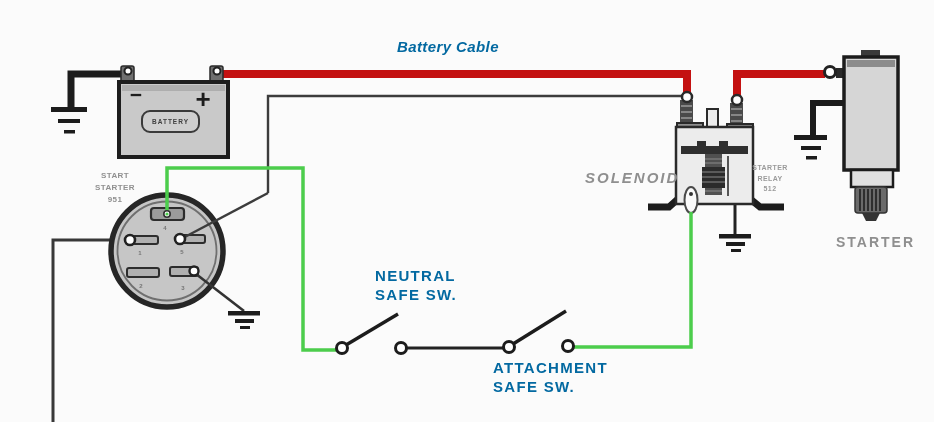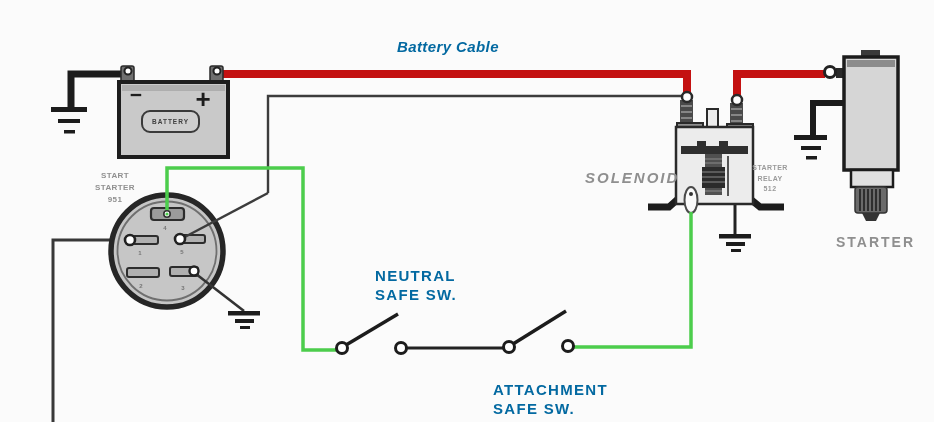--- a/index.html
+++ b/index.html
@@ -163,20 +163,20 @@
     <div>512</div>
   </div>
 
   <div class="lbl lbl-muted lbl-starter" style="left:836px;top:233px;">STARTER</div>
 
   <div class="lbl lbl-big" style="left:347px;top:266px;margin-left:28px;">
     <div>NEUTRAL</div>
     <div>SAFE SW.</div>
   </div>
 
-  <div class="lbl lbl-big" style="left:493px;top:358px;margin-top:22px;">
+  <div class="lbl lbl-big" style="left:493px;top:358px;">
     <div>ATTACHMENT</div>
     <div>SAFE SW.</div>
   </div>
 
   <div class="lbl lbl-batt" style="left:142px;top:111px;width:57px;">BATTERY</div>
 
 </div>
 
 </body></html>

